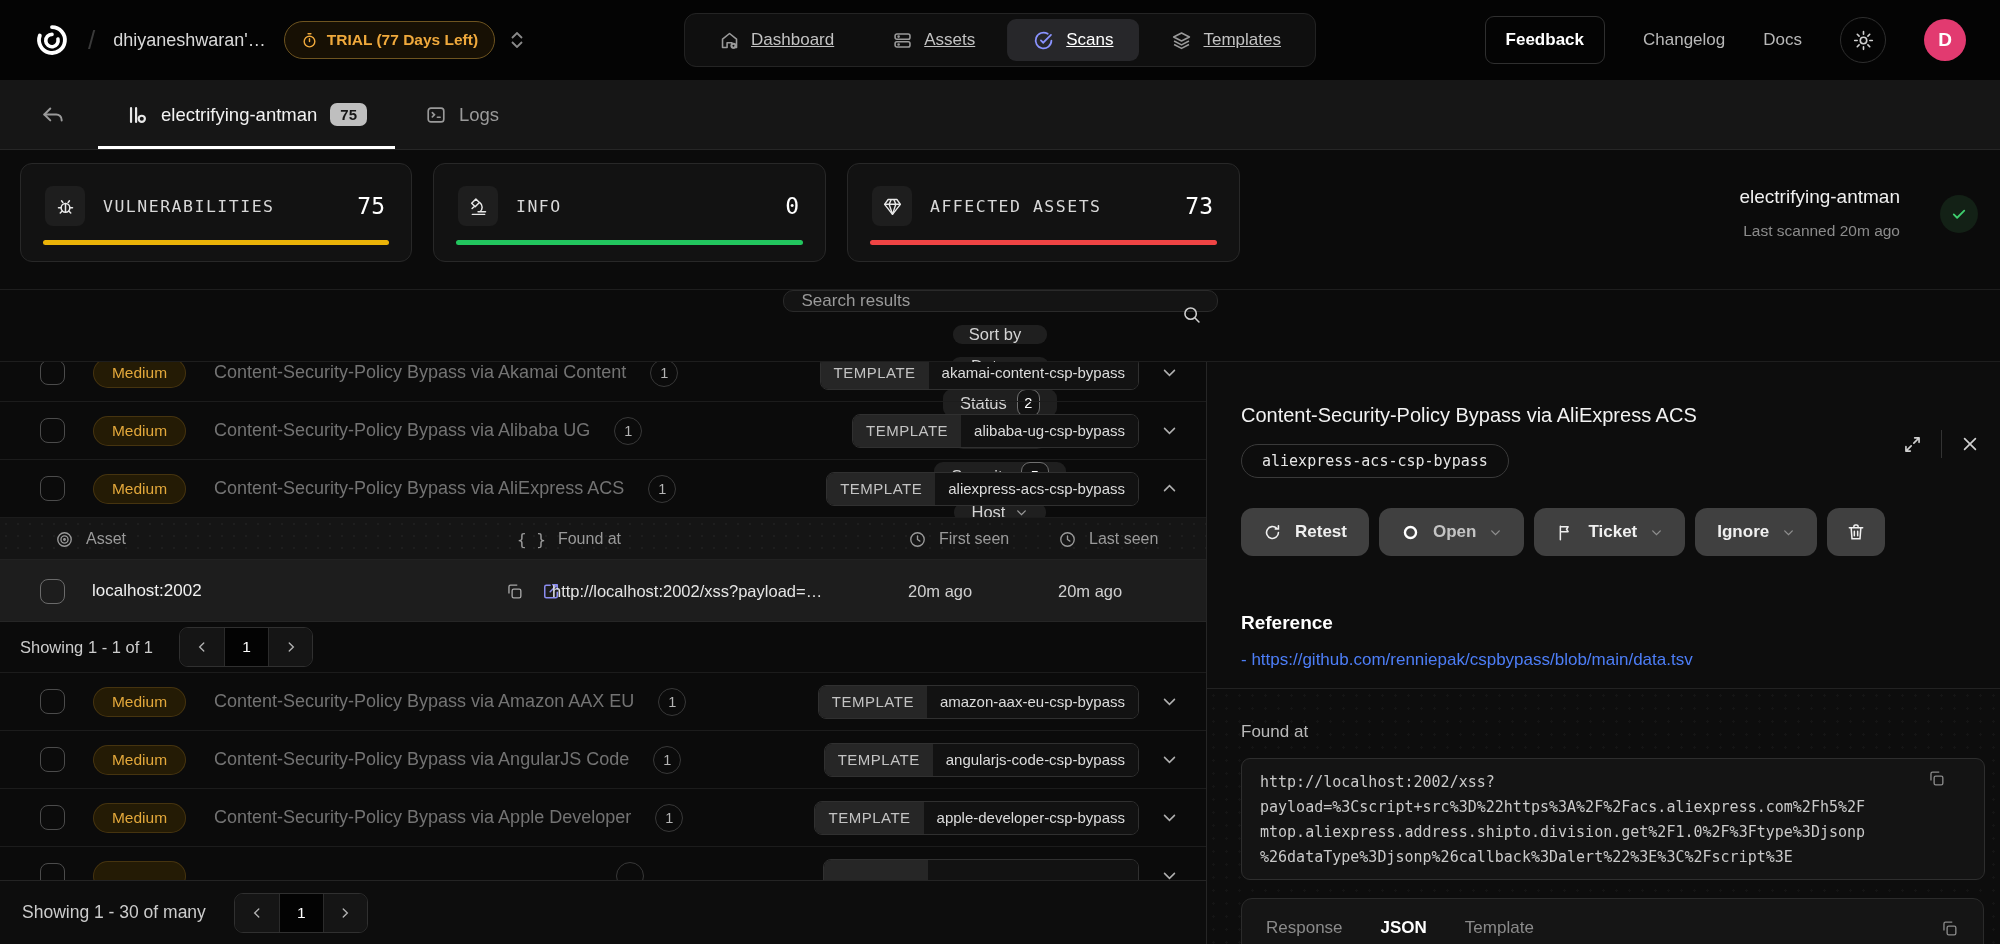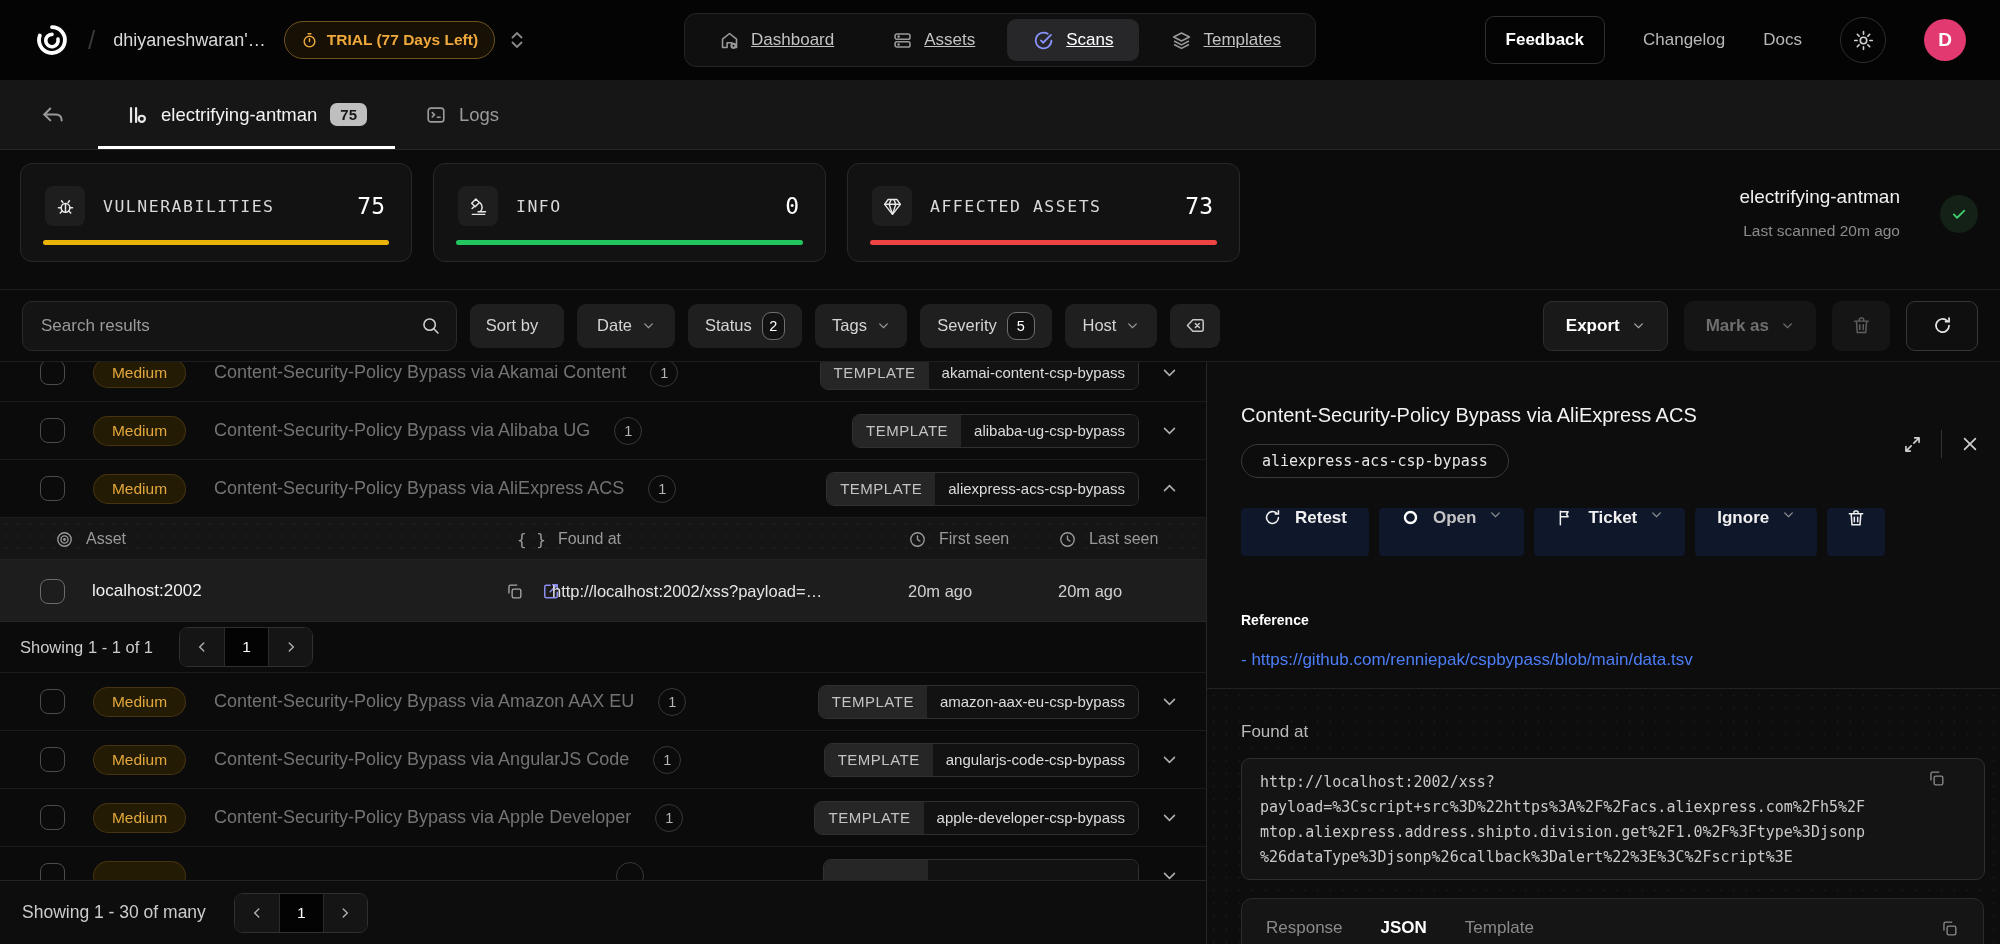--- a/index.html
+++ b/index.html
@@ -50,21 +50,21 @@
   .card .clabel { font-family:"DejaVu Sans Mono","Liberation Mono",monospace; font-size:16.5px; letter-spacing:1.5px; color:#d8d8d8; }
   .card .cvalue { margin-left:auto; font-family:"DejaVu Sans Mono","Liberation Mono",monospace; font-size:23px; color:#fff; }
   .accent-bar { position:absolute; left:22px; right:22px; bottom:16px; height:5px; border-radius:3px; }
   .scan-status { position:absolute; top:36px; right:100px; text-align:right; }
   .scan-status .sname { font-size:19px; color:#f0f0f0; font-weight:500; }
   .scan-status .slast { margin-top:14px; font-size:15.5px; color:#8b8b8b; }
   .check-circle { position:absolute; top:45px; right:22px; width:38px; height:38px; border-radius:50%;
     background:#13211ا6; background:#132116; display:flex; align-items:center; justify-content:center; color:#3fcf6e; }
 
   
-  .filterbar { height:72px; border-bottom:1px solid #1e1e1e; display:flex; align-items:center; padding:0 22px; gap:13px; }
+  .filterbar { height:72px; border-bottom:1px solid #1e1e1e; display:flex; align-items:center; padding:0 22px; gap:13px;flex-direction:column; }
   .search-box { position:relative; width:435px; height:50px; }
   .search-box input { width:100%; height:100%; background:#141414; border:1px solid #2a2a2a; border-radius:10px;
     color:#e8e8e8; font-size:17px; padding:0 48px 0 18px; outline:none; font-family:inherit; }
   .search-box input::placeholder { color:#9a9a9a; }
   .search-box .sicon { position:absolute; right:16px; top:14px; color:#cfcfcf; }
   .fpill { height:44px; border-radius:9px; background:#1f1f1f; color:#d4d4d4; font-size:16.5px;
     display:flex; align-items:center; justify-content:center; gap:10px; padding:0 17px; cursor:pointer; white-space:nowrap; }
   .fpill .chev { color:#9a9a9a; }
   .num-chip { width:28px; height:28px; border:1px solid #6f6f6f; border-radius:9px; background:#121212;
     display:flex; align-items:center; justify-content:center; font-size:14.5px; color:#fff; }
@@ -116,24 +116,24 @@
   .list-footer { margin-top:auto; height:64px; border-top:1px solid #242424; background:#0d0d0d;
     display:flex; align-items:center; padding:0 22px; gap:28px; }
 
   
   .dp-title { position:absolute; left:34px; top:42px; font-size:20px; font-weight:500; color:#f2f2f2; }
   .dp-icons { position:absolute; right:20px; top:68px; display:flex; align-items:center; gap:18px; color:#d0d0d0; }
   .dp-vdiv { width:1px; height:28px; background:#333; }
   .dp-pill { position:absolute; left:34px; top:82px; height:34px; border:1px solid #3a3a3a; border-radius:20px;
     display:flex; align-items:center; padding:0 20px; font-size:15px; color:#e6e6e6; }
   .dp-actions { position:absolute; left:34px; top:146px; display:flex; gap:10px; }
-  .dp-btn { height:48px; background:#0f172a; border-radius:4px; display:flex; gap:13px;
+  .dp-btn { height:48px; background:#404040; border-radius:12px; display:flex; align-items:center; gap:13px;
     padding:0 22px; font-size:17px; font-weight:600; color:#f0f0f0; cursor:pointer; }
   .dp-btn .bchev { color:#8f8f8f; }
-  .dp-ref-h { position:absolute; left:34px; top:250px; font-size:14px; font-weight:700; color:#fff; }
+  .dp-ref-h { position:absolute; left:34px; top:250px; font-size:19px; font-weight:700; color:#fff; }
   .dp-ref-link { position:absolute; left:34px; top:288px; font-size:17px; color:#4d7ef7; cursor:pointer; }
   .dp-div { position:absolute; left:0; right:0; top:326px; height:1px; background:#222; }
   .dp-found-section { position:absolute; left:0; right:0; top:327px; bottom:0;
     background-image:radial-gradient(rgba(255,255,255,.03) 1px, transparent 1.2px); background-size:13px 13px; }
   .dp-found-label { position:absolute; left:34px; top:33px; font-size:17px; color:#b9b9b9; }
   .dp-code { position:absolute; left:34px; top:69px; width:744px; height:122px; background:#141414;
     border:1px solid #2e2e2e; border-radius:9px; padding:11px 18px; font-size:15px; line-height:25px;
     color:#c9c9c9; white-space:pre; overflow:hidden; }
   .dp-code-copy { position:absolute; right:54px; top:80px; color:#8a8a8a; cursor:pointer; }
   .dp-tabs { position:absolute; left:34px; right:16px; top:209px; height:60px; background:#151515;

